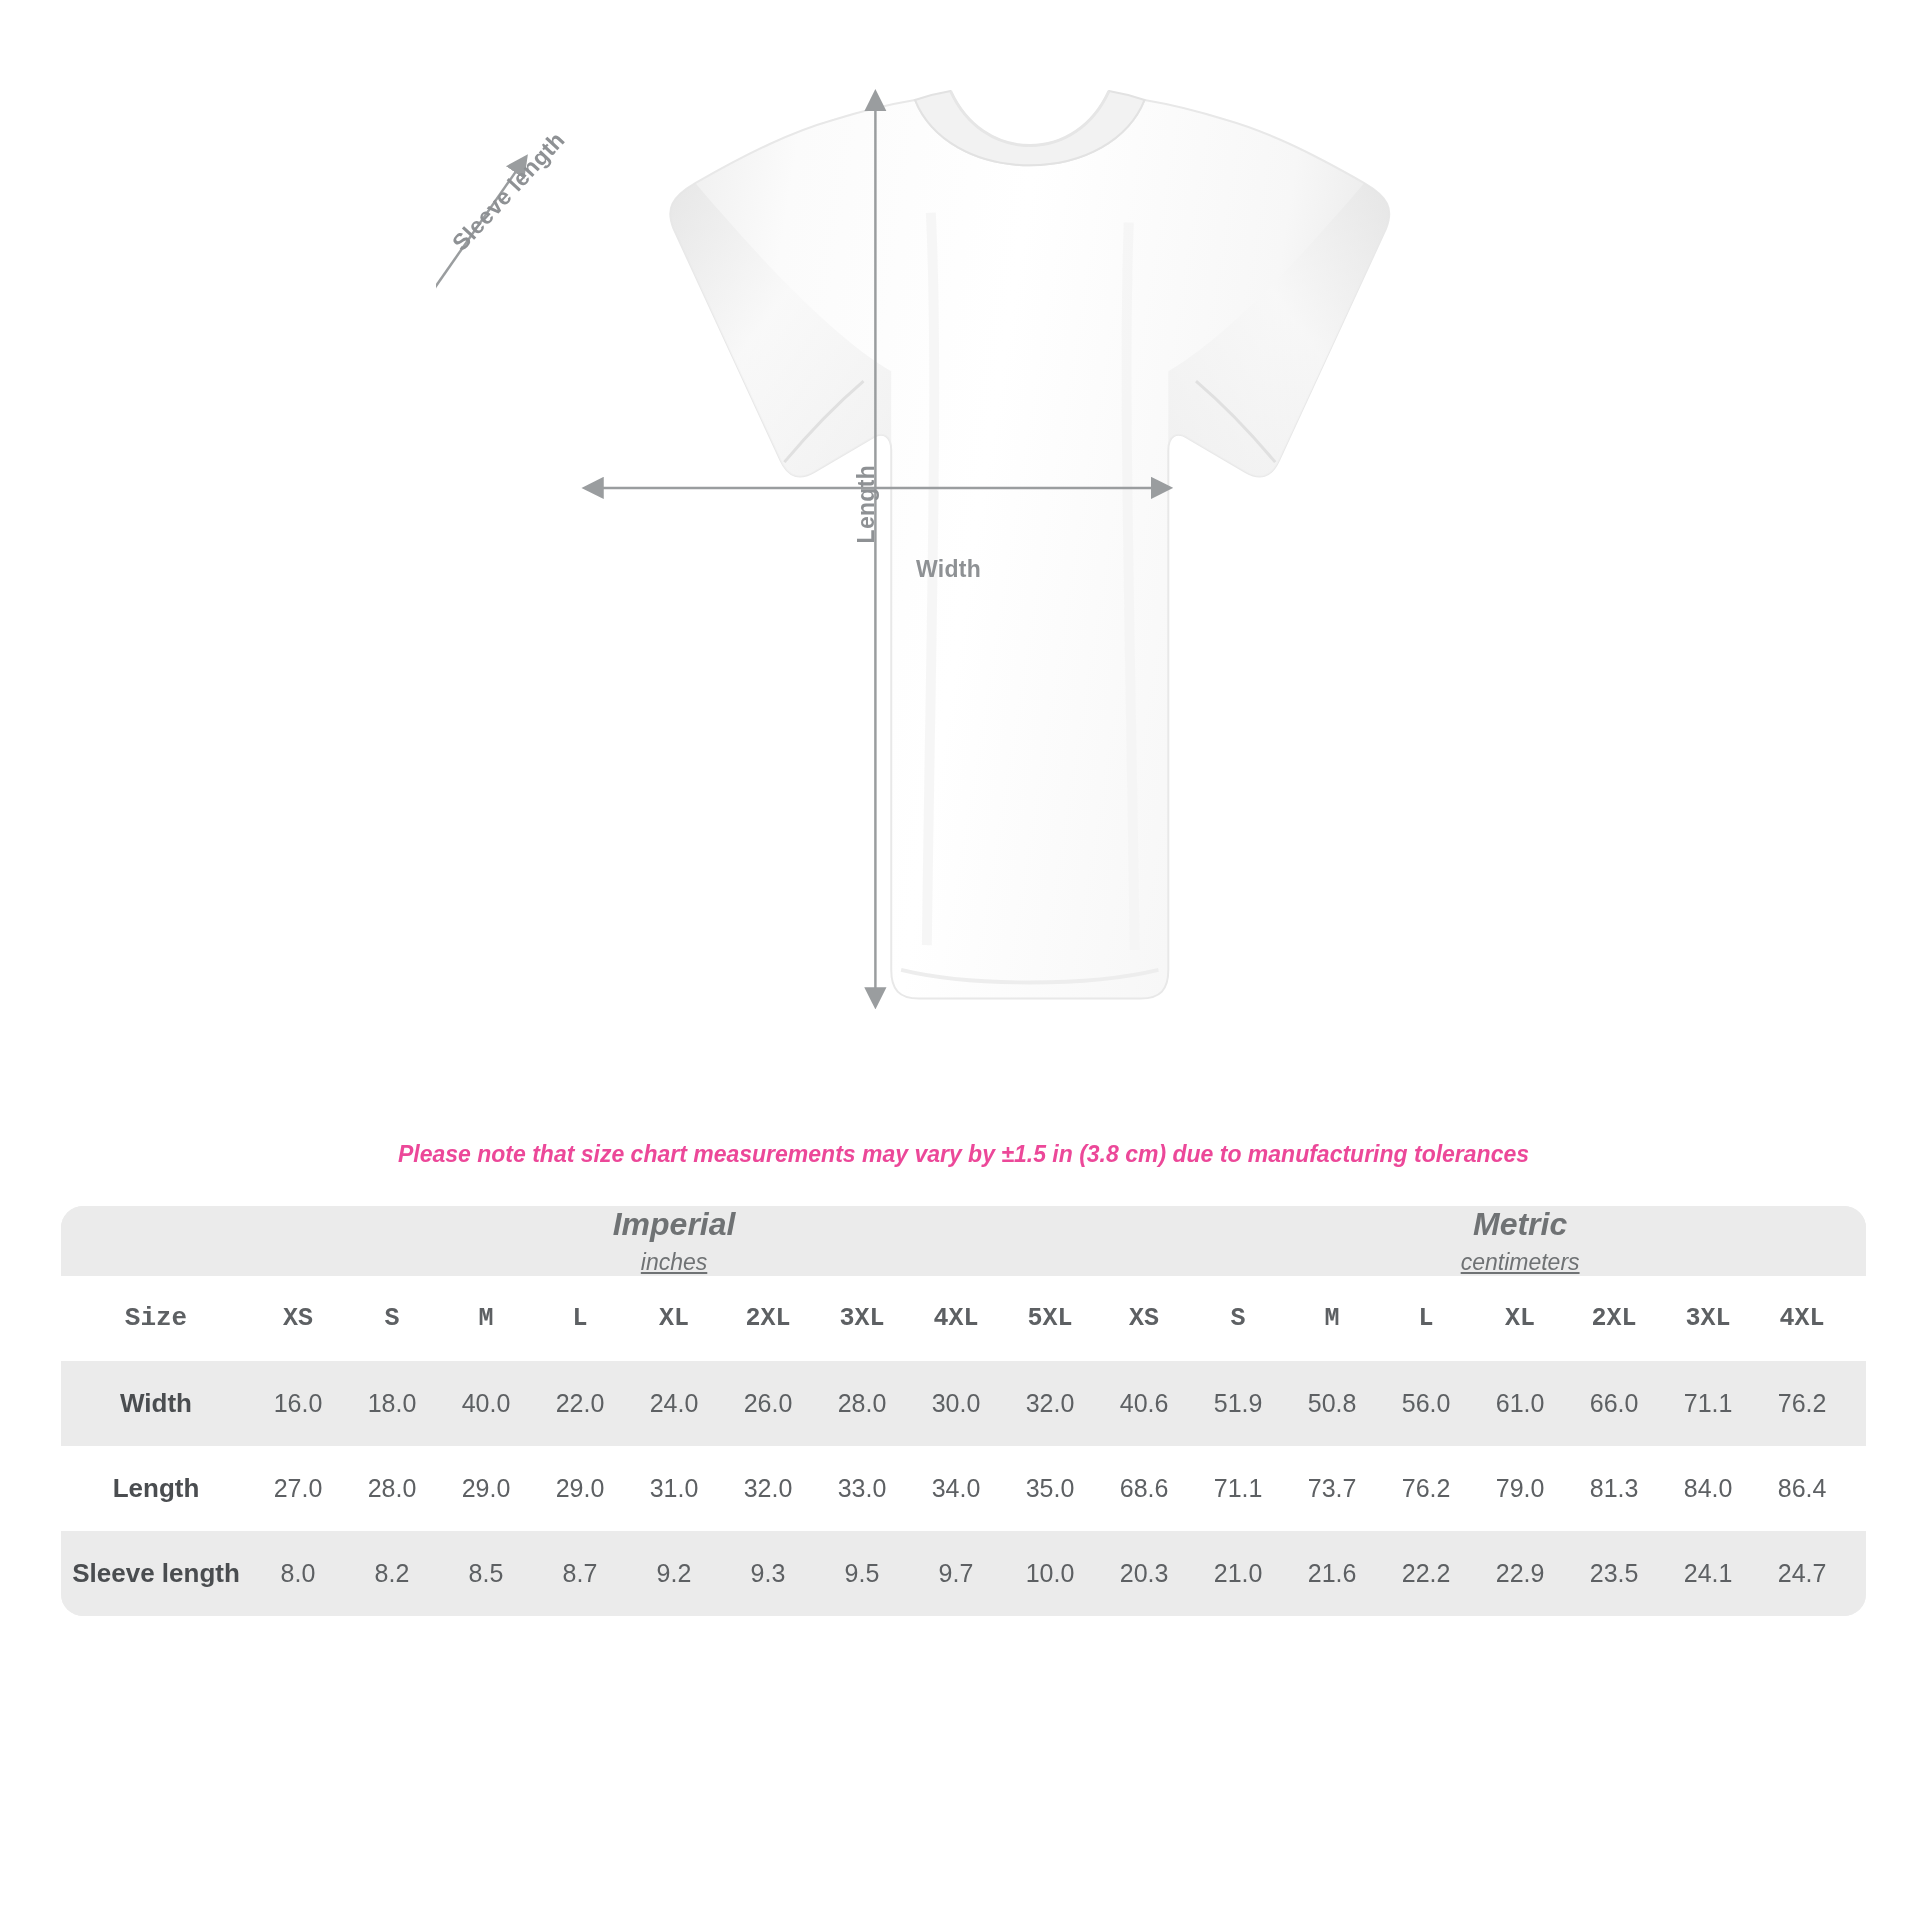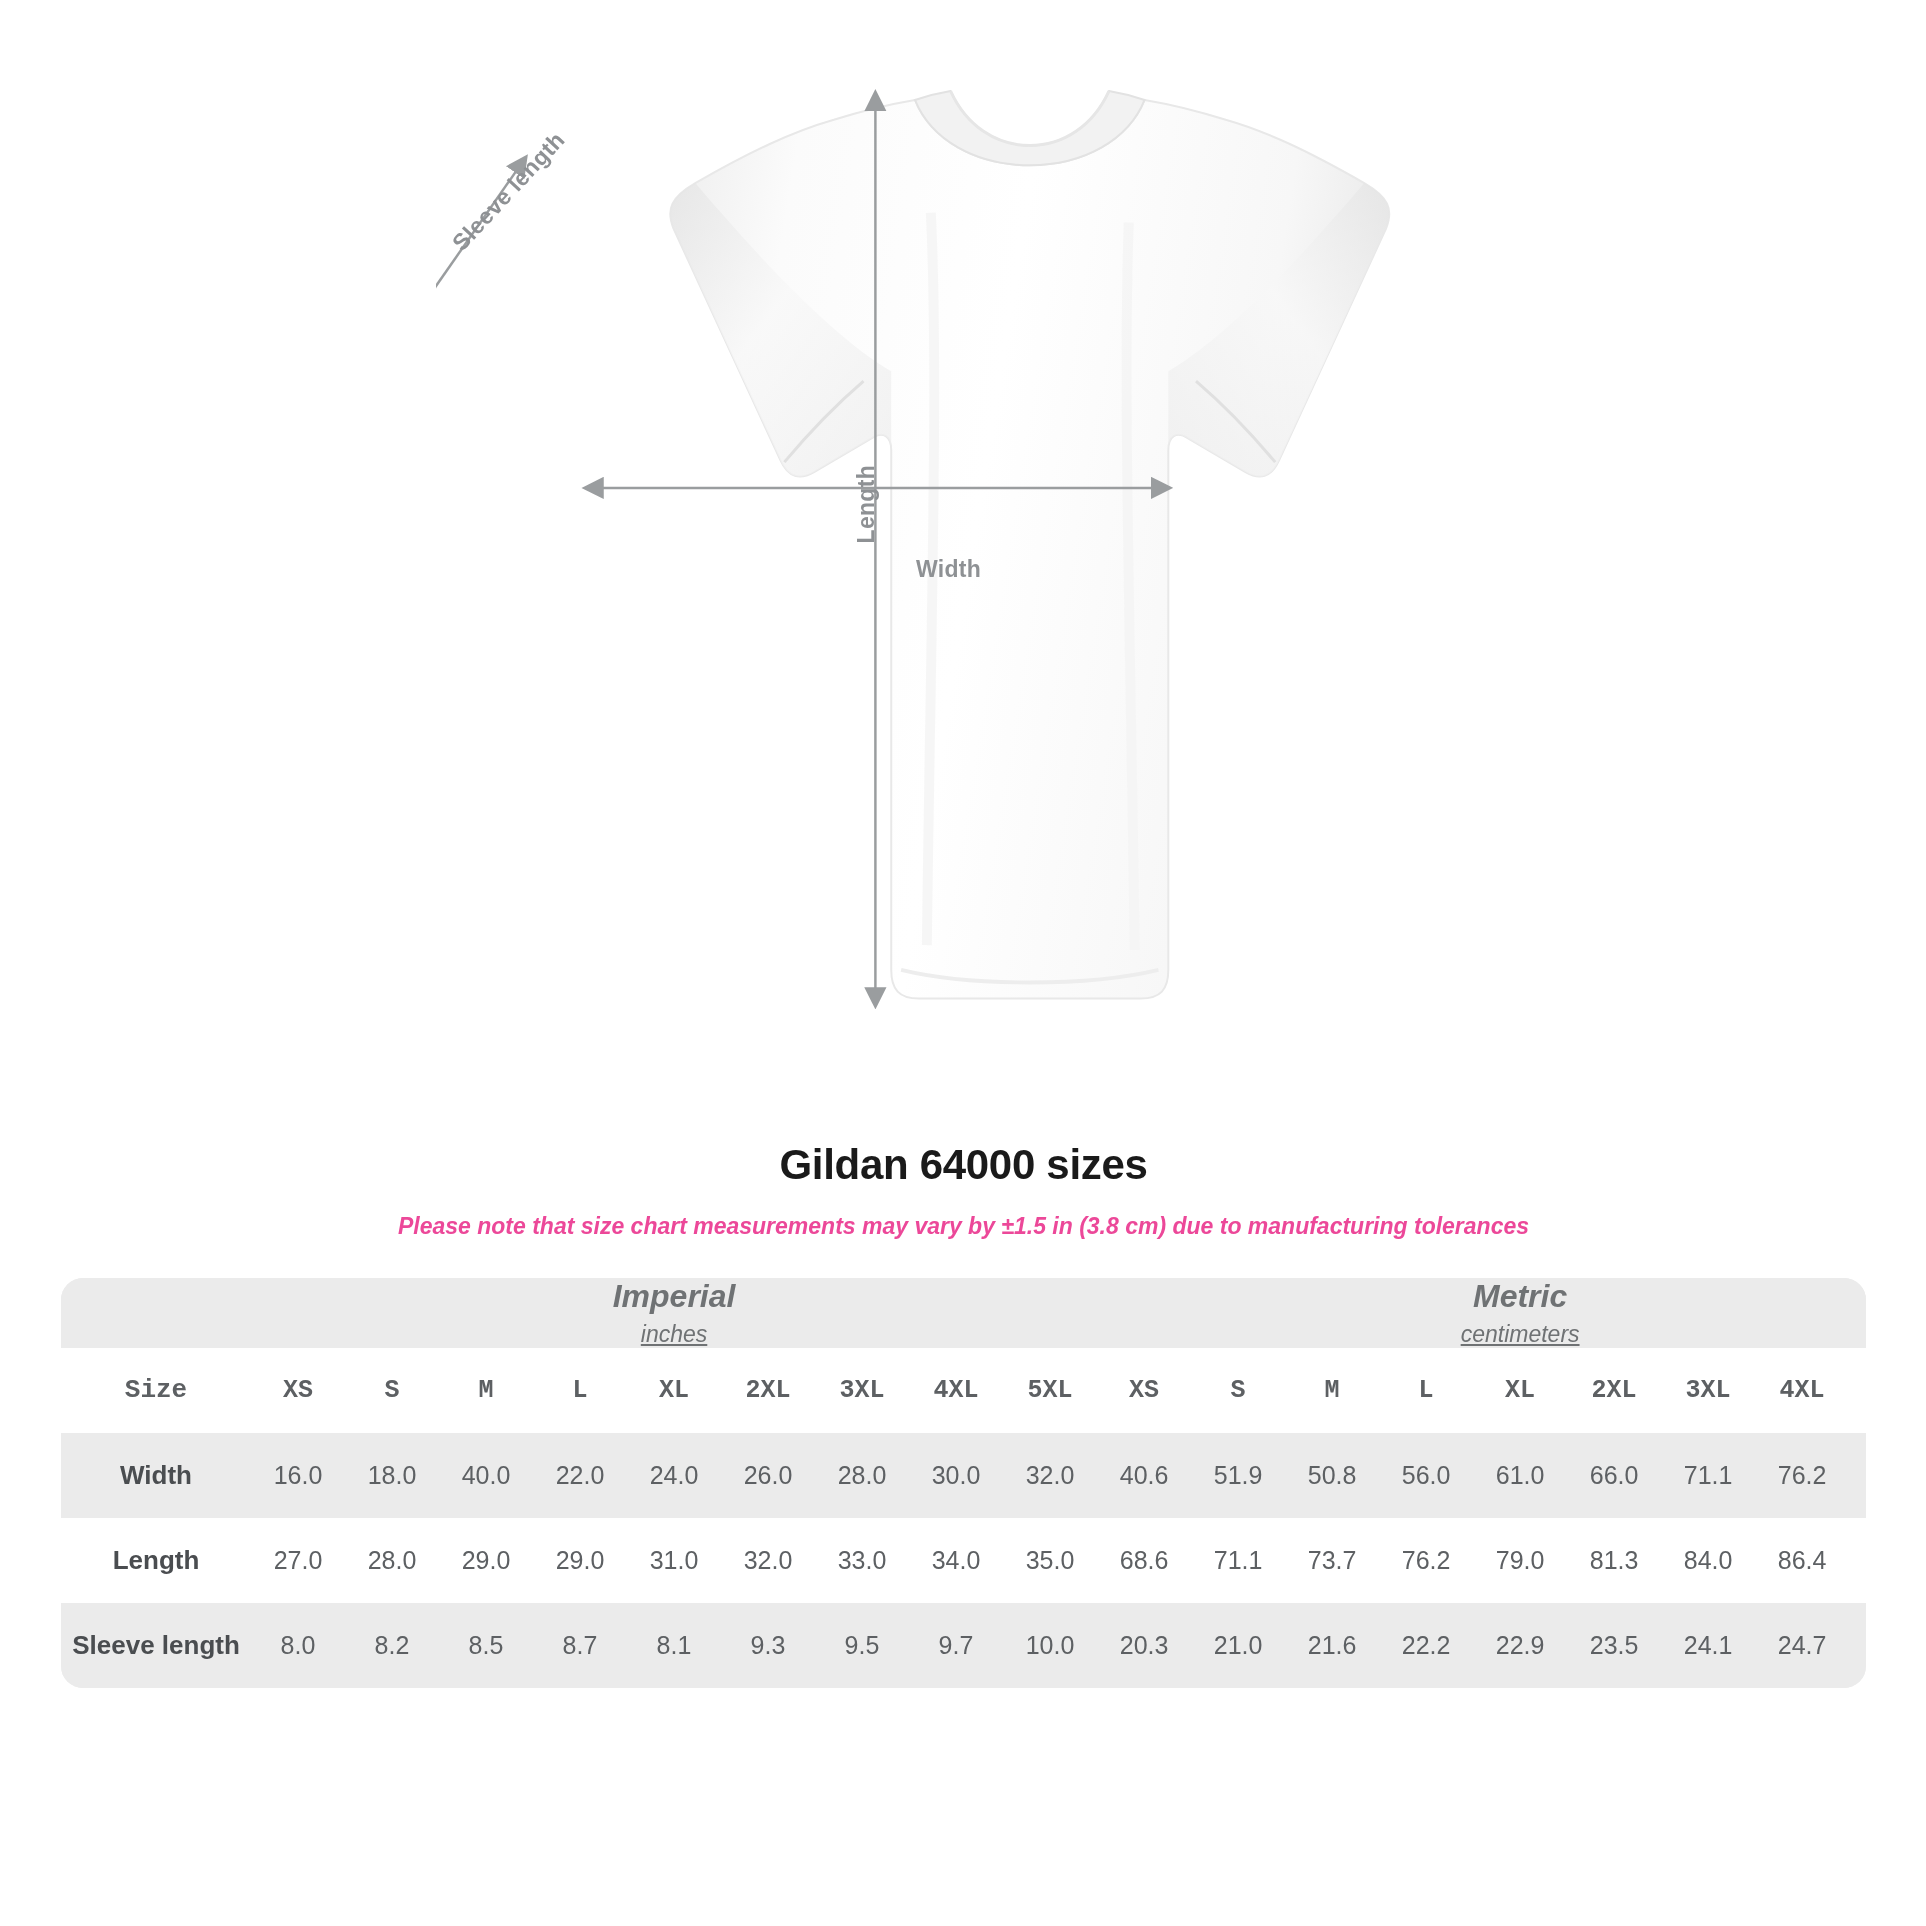--- a/index.html
+++ b/index.html
@@ -242,21 +242,20 @@
         <line x1="-88" y1="282" x2="-30" y2="322" stroke="#9a9d9f" stroke-width="2.5"></line>
       </svg>
 
       <span class="label label-length">Length</span>
       <span class="label label-width">Width</span>
       <span class="label label-sleeve">Sleeve length</span>
     </div>
   </div>
 
   <div class="title-block">
-    <div class="chart-title">Gildan 64000 sizes</div>
     <div class="chart-note">Please note that size chart measurements may vary by ±1.5 in (3.8 cm) due to manufacturing tolerances</div>
   </div>
 
   <div class="table-wrap">
     <table class="size-table">
       <colgroup id="colgroup">
         <col class="label-col">
       <col class="data-col">
           <col class="data-col">
           <col class="data-col">
@@ -350,21 +349,21 @@
             <td>84.0</td>
             <td>86.4</td>
             <td>89.0</td>
           </tr>
           <tr class="data-row row-shaded">
             <td class="rowlabel">Sleeve length</td>
             <td>8.0</td>
             <td>8.2</td>
             <td>8.5</td>
             <td>8.7</td>
-            <td>8.1</td>
+            <td>9.2</td>
             <td>9.3</td>
             <td>9.5</td>
             <td>9.7</td>
             <td>10.0</td>
             <td>20.3</td>
             <td>21.0</td>
             <td>21.6</td>
             <td>22.2</td>
             <td>22.9</td>
             <td>23.5</td>

